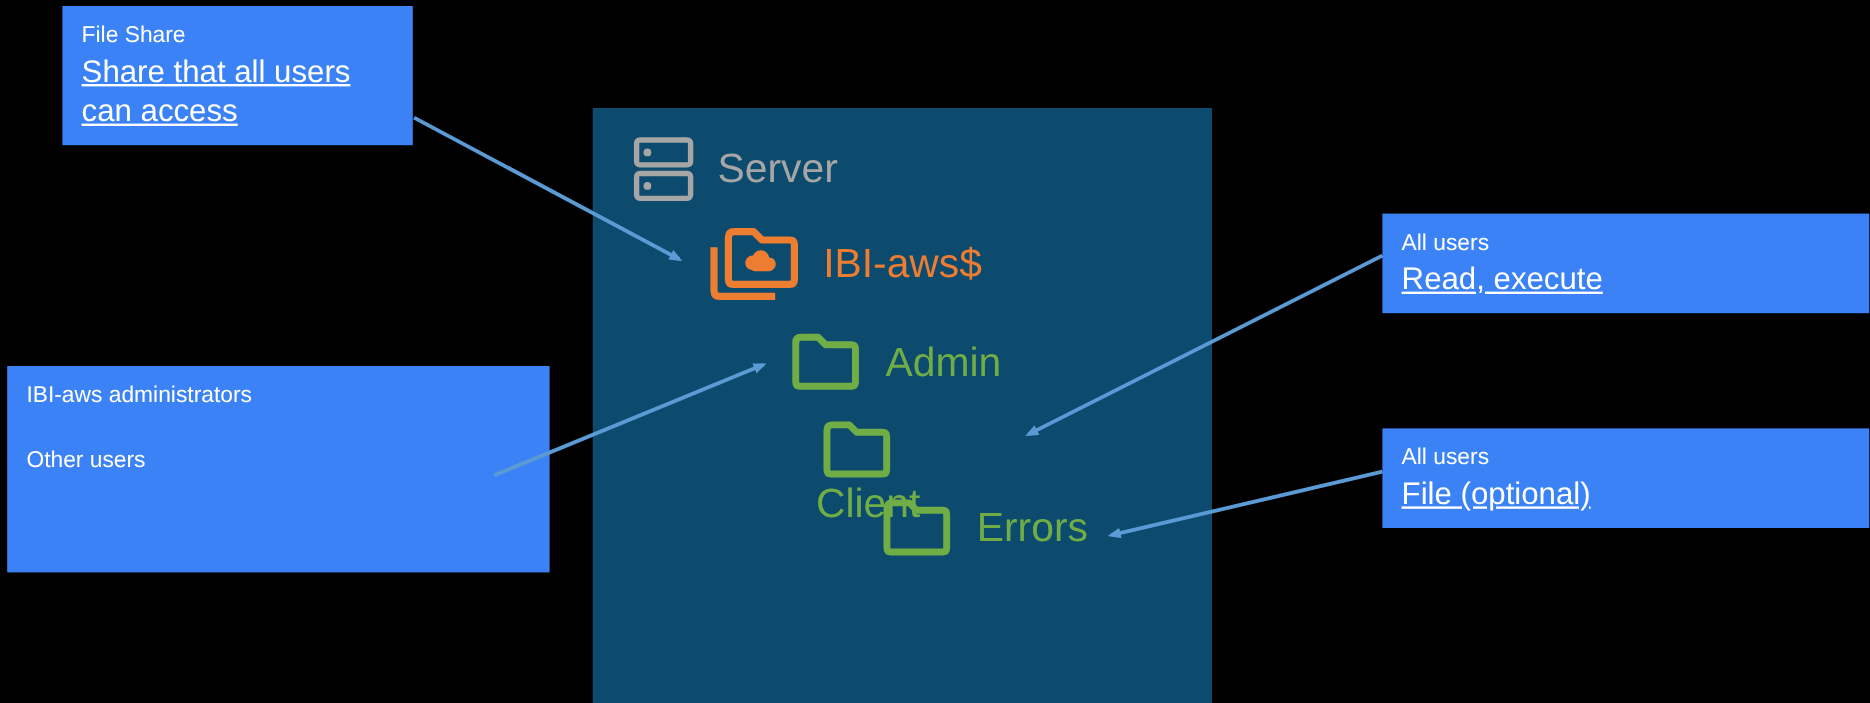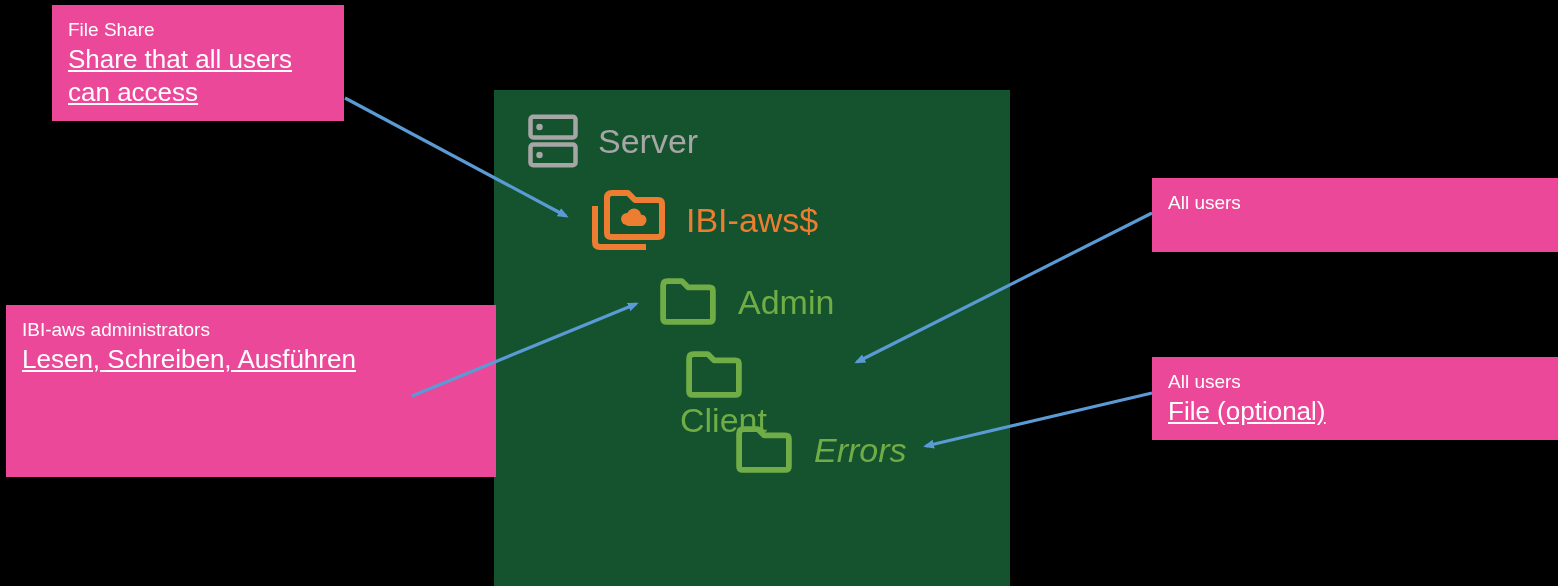--- a/index.html
+++ b/index.html
@@ -15,64 +15,64 @@
     background: #000000;
     overflow: hidden;
   }
   
   .panel {
     position: absolute;
     left: 494px;
     top: 90px;
     width: 516px;
     height: 496px;
-    background: #14532d;
+    background: #0c4a6e;
   }
   .row {
     position: absolute;
     display: flex;
     align-items: center;
   }
   .row .icon { flex: 0 0 auto; display: block; }
   .row .label {
     margin-left: 18px;
     font-size: 34px;
     line-height: 1;
     white-space: nowrap;
   }
   .server-row    { left: 32px;  top: 22px;  }
   .server-row .label { color: #A6A6A6; }
   .root-row      { left: 94px;  top: 96px;  }
   .root-row .label { color: #ED7D31; }
   .admin-row     { left: 162px; top: 183px; justify-content: space-between; }
   .client-row    { left: 168px; top: 256px; flex-direction: column; }
-  .errors-row    { left: 238px; top: 331px; font-style: italic; }
+  .errors-row    { left: 238px; top: 321px; }
   .green-label   { color: #70AD47; }
 
   
   .callout {
     position: absolute;
-    background: #ec4899;
+    background: #3b82f6;
     color: #FFFFFF;
     box-sizing: border-box;
     padding: 12px 16px;
   }
   .callout .c-title {
     font-size: 19px;
     line-height: 26px;
   }
   .callout .c-body {
     font-size: 26px;
     line-height: 33px;
     text-decoration: underline;
   }
   .callout .c-gap { height: 28px; }
 
   .callout-file-share { left: 52px;  top: 5px;   width: 292px; min-height: 107px; }
-  .callout-admins     { left: 6px;   top: 305px; width: 490px; min-height: 172px; }
+  .callout-admins     { left: 6px;   top: 305px; width: 452px; min-height: 172px; }
   .callout-read       { left: 1152px; top: 178px; width: 406px; min-height: 74px; }
   .callout-write      { left: 1152px; top: 357px; width: 406px; min-height: 76px; }
 
   .arrow-layer {
     position: absolute;
     left: 0; top: 0;
     width: 1558px;
     height: 586px;
     pointer-events: none;
   }
@@ -134,26 +134,27 @@
 
   </div>
 
   <div class="callout callout-file-share">
     <div class="c-title">File Share</div>
     <div class="c-body">Share that all users can access</div>
   </div>
 
   <div class="callout callout-admins">
     <div class="c-title">IBI-aws administrators</div>
-    <div class="c-body">Lesen, Schreiben, Ausführen</div>
     <div class="c-gap"></div>
+    <div class="c-title">Other users</div>
   </div>
 
   <div class="callout callout-read">
     <div class="c-title">All users</div>
+    <div class="c-body">Read, execute</div>
   </div>
 
   <div class="callout callout-write">
     <div class="c-title">All users</div>
     <div class="c-body">File (optional)</div>
   </div>
 
   <svg class="arrow-layer" viewBox="0 0 1558 586">
     <defs>
       <marker id="ah" markerWidth="12" markerHeight="10" refX="8" refY="4.5" orient="auto" markerUnits="userSpaceOnUse">

